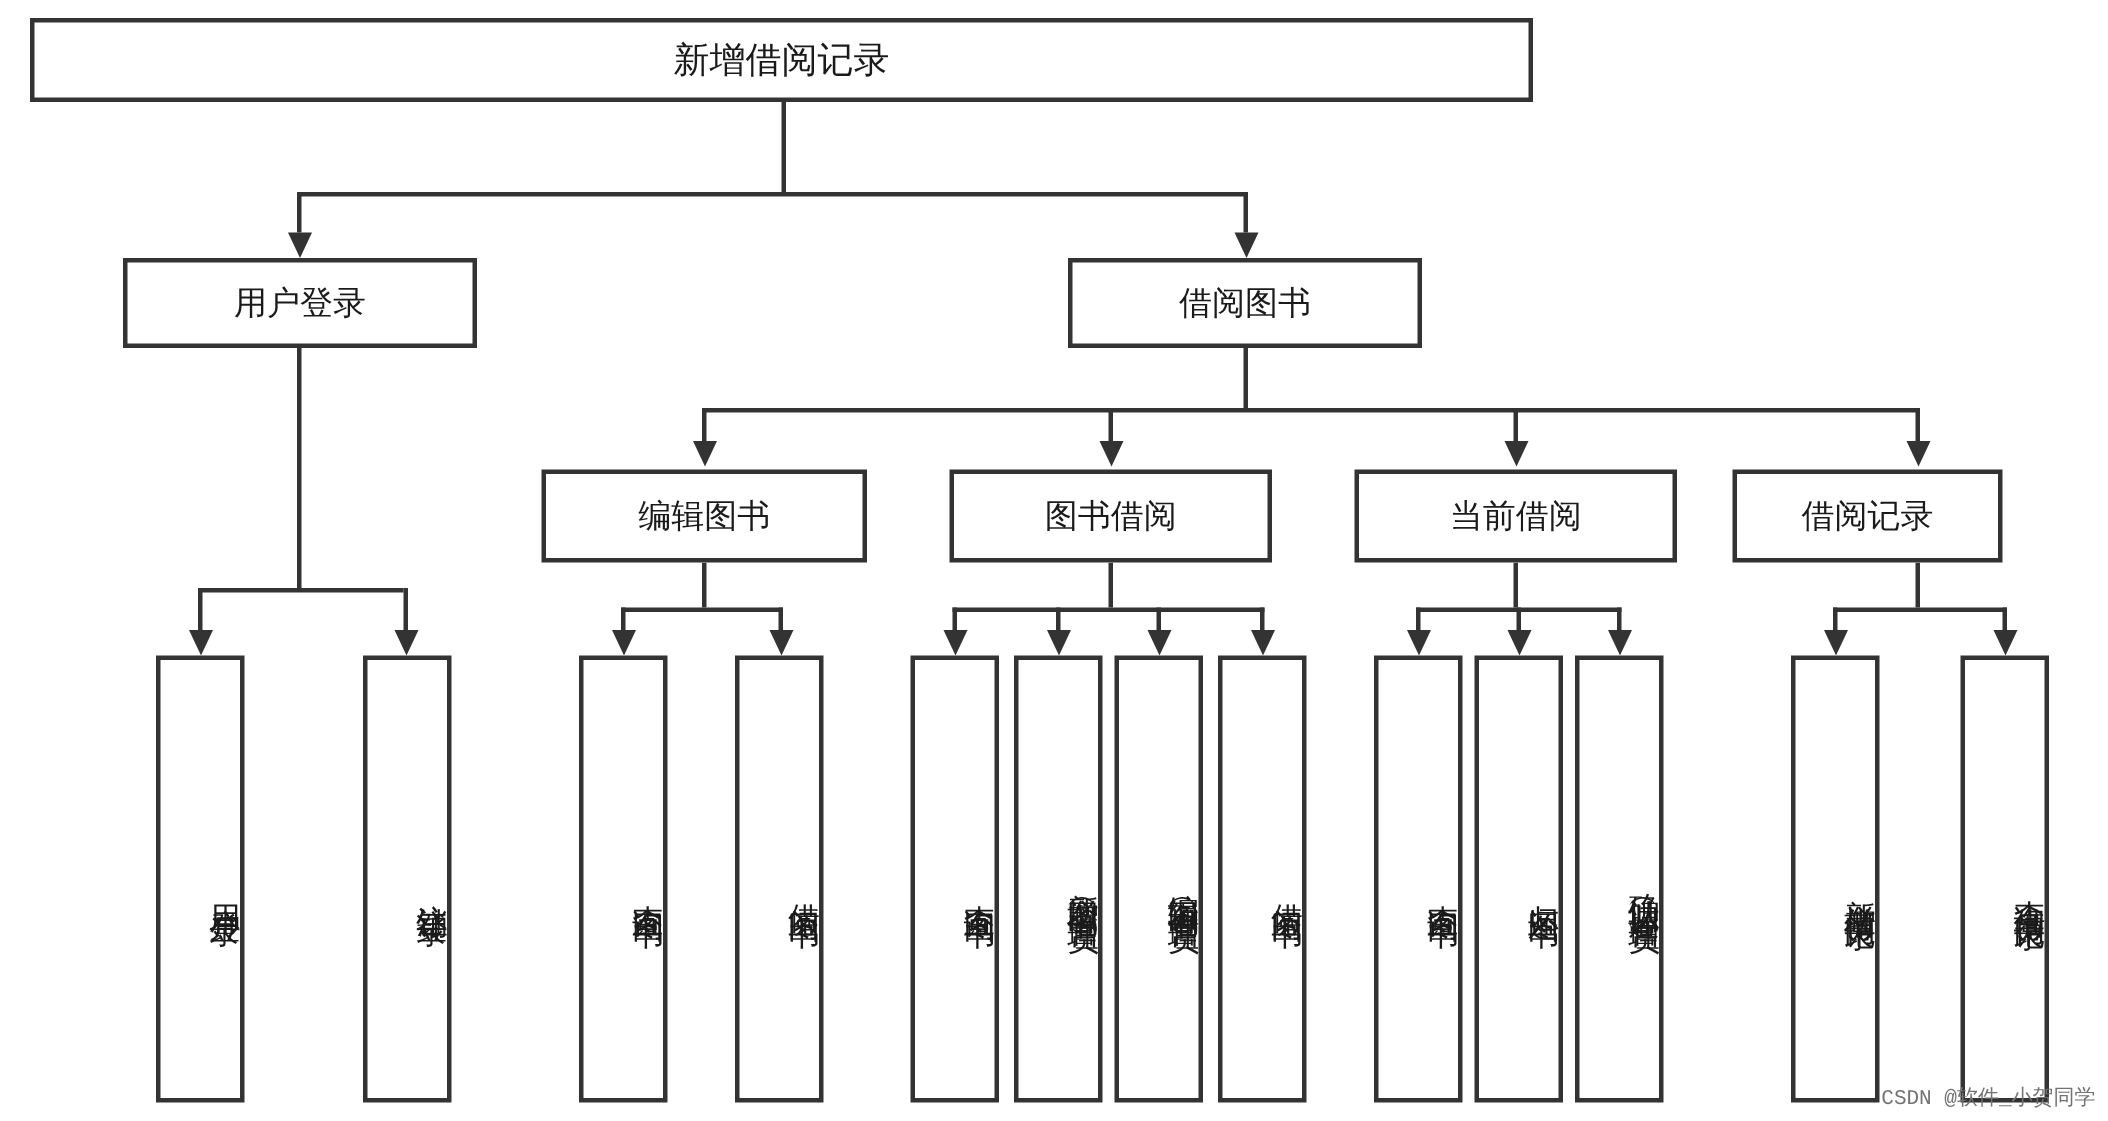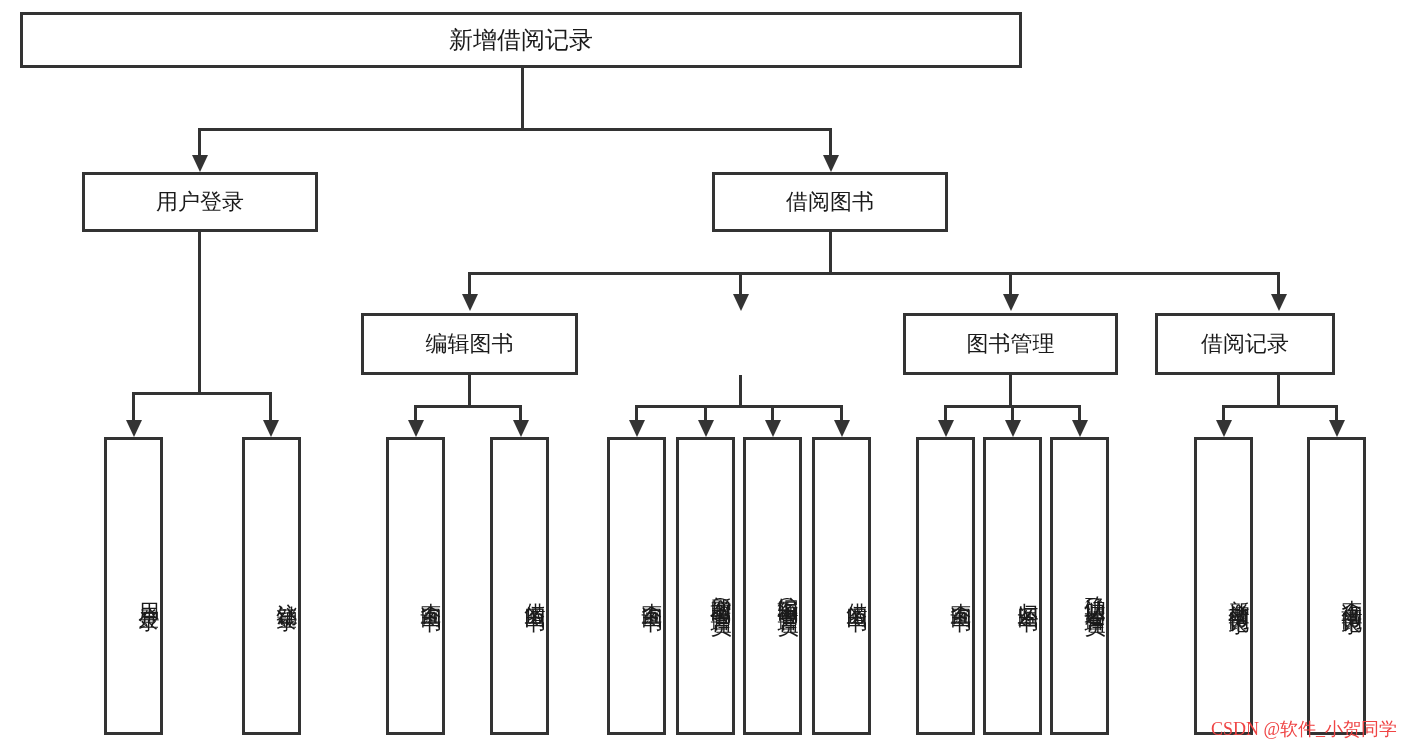--- a/index.html
+++ b/index.html
@@ -48,25 +48,25 @@
     position:absolute;
     width:0;height:0;
     border-left:8px solid transparent;
     border-right:8px solid transparent;
     border-top:17px solid #333333;
     z-index:2;
   }
   #watermark{
     position:absolute;
     right:8px;bottom:6px;
-    font-size:18px;
-    color:#ef4444;
+    font-size:14px;
+    color:#737373;
     white-space:nowrap;
     z-index:5;
-    font-family:Liberation Serif, serif;
+    font-family:Liberation Mono, monospace;
   }
 </style>
 </head>
 <body>
 
 <div id="canvas">
 
   <div class="node root" style="left:20px;top:12px;width:1002px;height:56px;">新增借阅记录</div>
 
   <div class="vline" style="left:521px;top:68px;height:60px;"></div>
@@ -100,22 +100,23 @@
   <div class="arrow" style="left:733px;top:294px;"></div>
 
   <div class="vline" style="left:1009px;top:272px;height:22px;"></div>
   <div class="arrow" style="left:1003px;top:294px;"></div>
 
   <div class="vline" style="left:1277px;top:272px;height:22px;"></div>
   <div class="arrow" style="left:1271px;top:294px;"></div>
 
   <div class="node lvl2" style="left:361px;top:313px;width:217px;height:62px;">编辑图书</div>
 
+  <div class="node lvl2" style="left:633px;top:313px;width:215px;height:62px;">图书借阅</div>
 
-  <div class="node lvl2" style="left:903px;top:313px;width:215px;height:62px;">图书管理</div>
+  <div class="node lvl2" style="left:903px;top:313px;width:215px;height:62px;">当前借阅</div>
 
   <div class="node lvl2" style="left:1155px;top:313px;width:180px;height:62px;">借阅记录</div>
 
   <div class="vline" style="left:468px;top:375px;height:30px;"></div>
   <div class="hline" style="left:414px;top:405px;width:108px;"></div>
   <div class="vline" style="left:414px;top:405px;height:15px;"></div>
   <div class="arrow" style="left:408px;top:420px;"></div>
   <div class="vline" style="left:519px;top:405px;height:15px;"></div>
   <div class="arrow" style="left:513px;top:420px;"></div>
 

